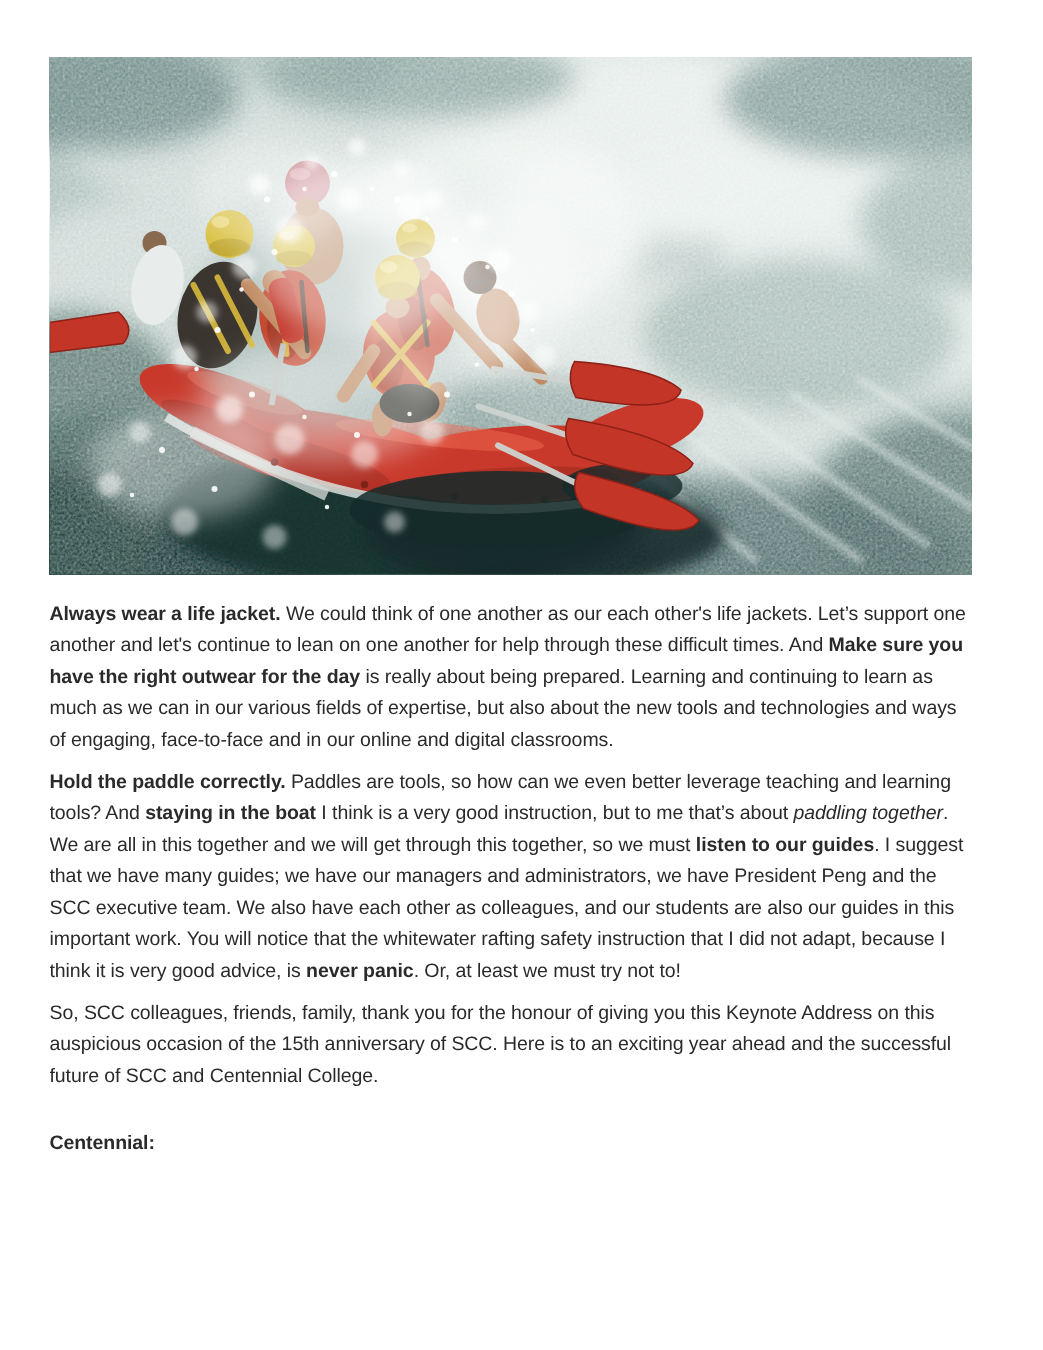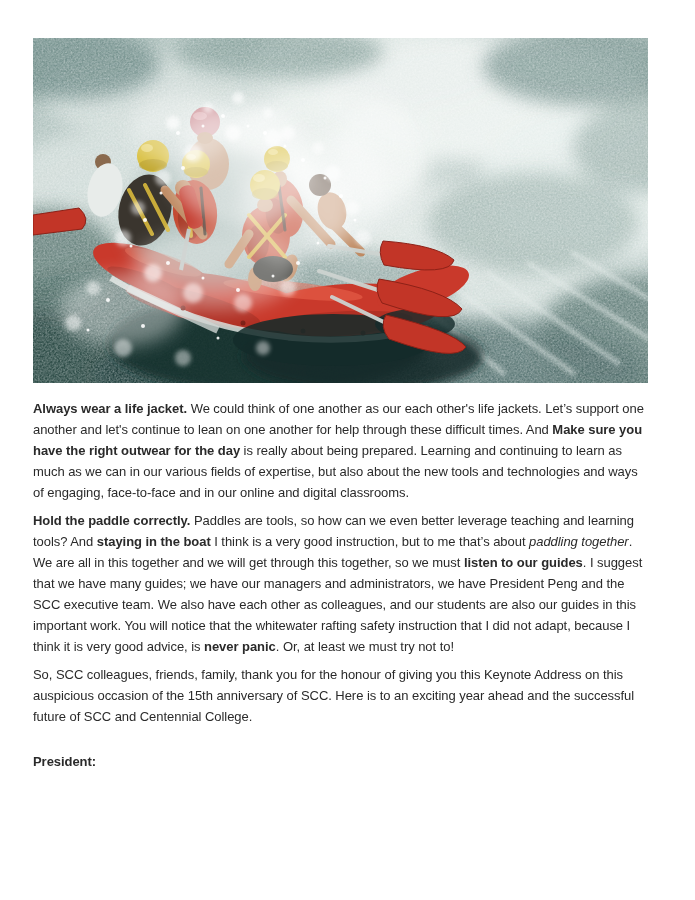--- a/index.html
+++ b/index.html
@@ -284,17 +284,17 @@
   </figure>
 
   <div class="body-text" style="color: rgb(42, 42, 42);">
 
     <p><span class="b">Always wear a life jacket.</span><span> We could think of one another as our each other's life jackets. Let’s support one another and let's continue to lean on one another for help through these difficult times. And </span><span class="b">Make sure you have the right outwear for the day</span><span> is really about being prepared. Learning and continuing to learn as much as we can in our various fields of expertise, but also about the new tools and technologies and ways of engaging, face-to-face and in our online and digital classrooms.</span></p>
 
     <p><span class="b">Hold the paddle correctly.</span><span> Paddles are tools, so how can we even better leverage teaching and learning tools? And </span><span class="b">staying in the boat</span><span> I think is a very good instruction, but to me that’s about </span><span class="i">paddling together</span><span>. We are all in this together and we will get through this together, so we must </span><span class="b">listen to our guides</span><span>. I suggest that we have many guides; we have our managers and administrators, we have President Peng and the SCC executive team. We also have each other as colleagues, and our students are also our guides in this important work. You will notice that the whitewater rafting safety instruction that I did not adapt, because I think it is very good advice, is </span><span class="b">never panic</span><span>. Or, at least we must try not to!</span></p>
 
     <p><span>So, SCC colleagues, friends, family, thank you for the honour of giving you this Keynote Address on this auspicious occasion of the 15th anniversary of SCC. Here is to an exciting year ahead and the successful future of SCC and Centennial College.</span></p>
 
-    <p class="refs-heading">President:</p>
+    <p class="refs-heading">Centennial:</p>
 
 
   </div>
 </div>
 
 </body></html>

